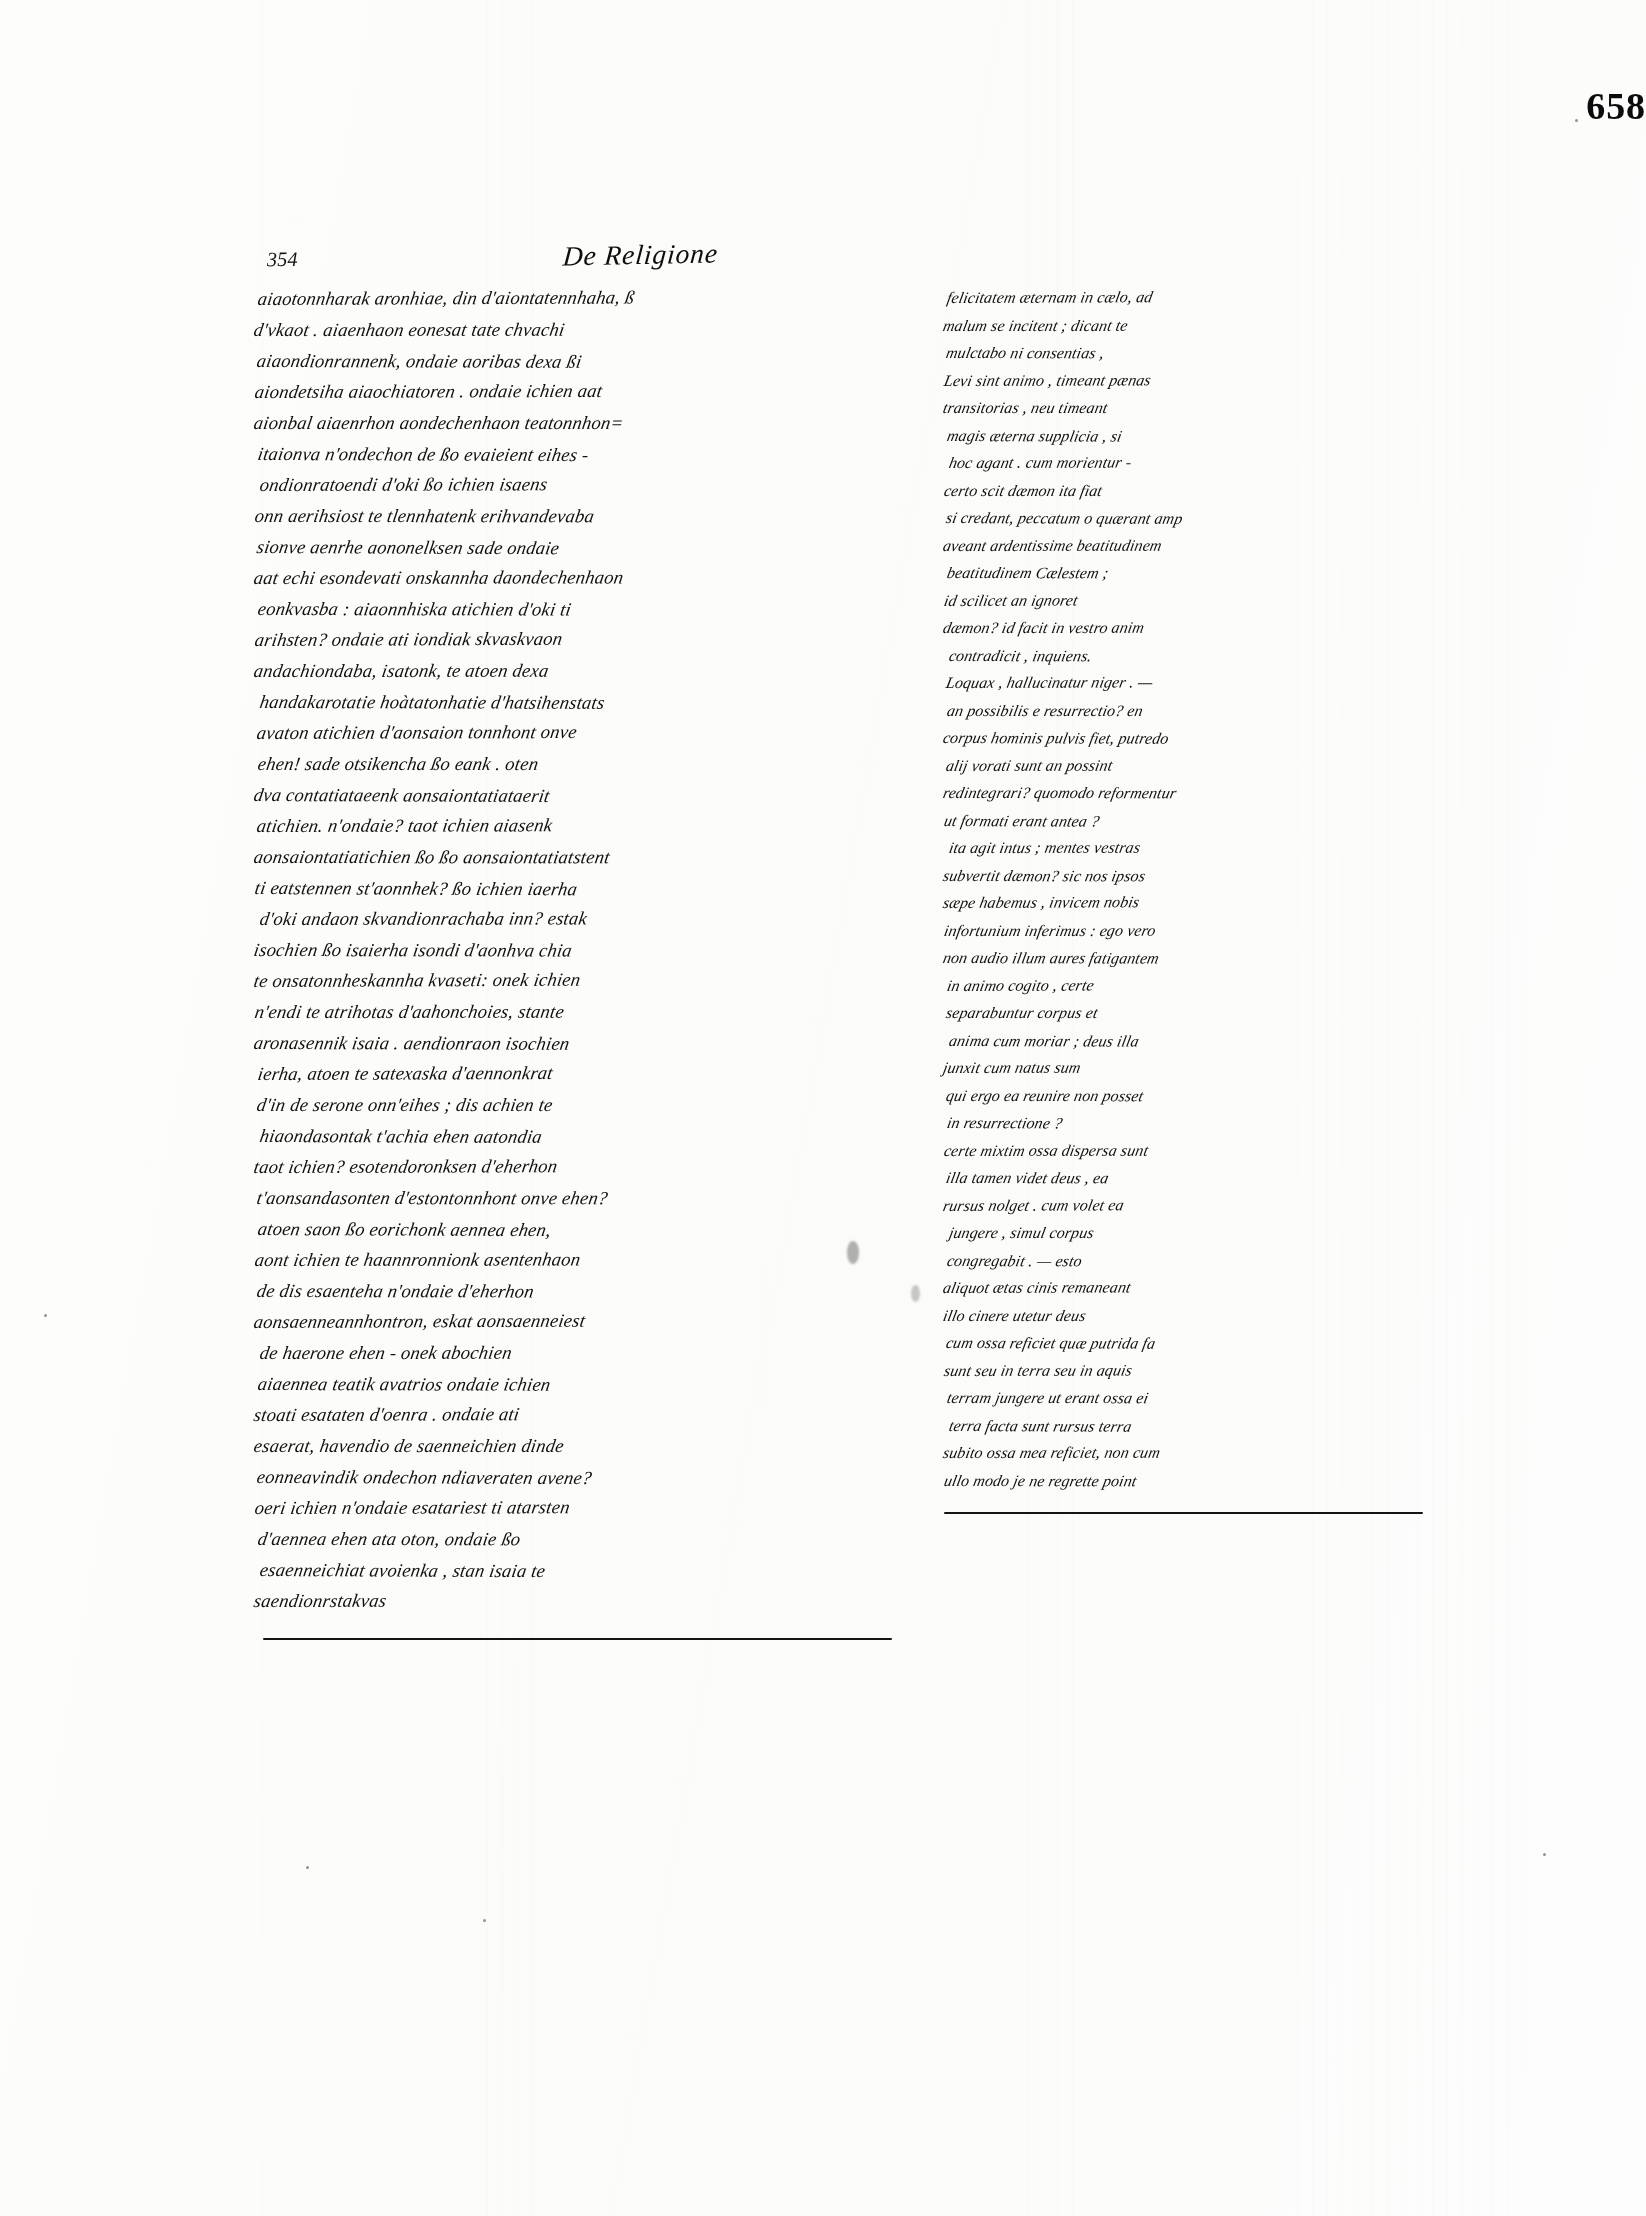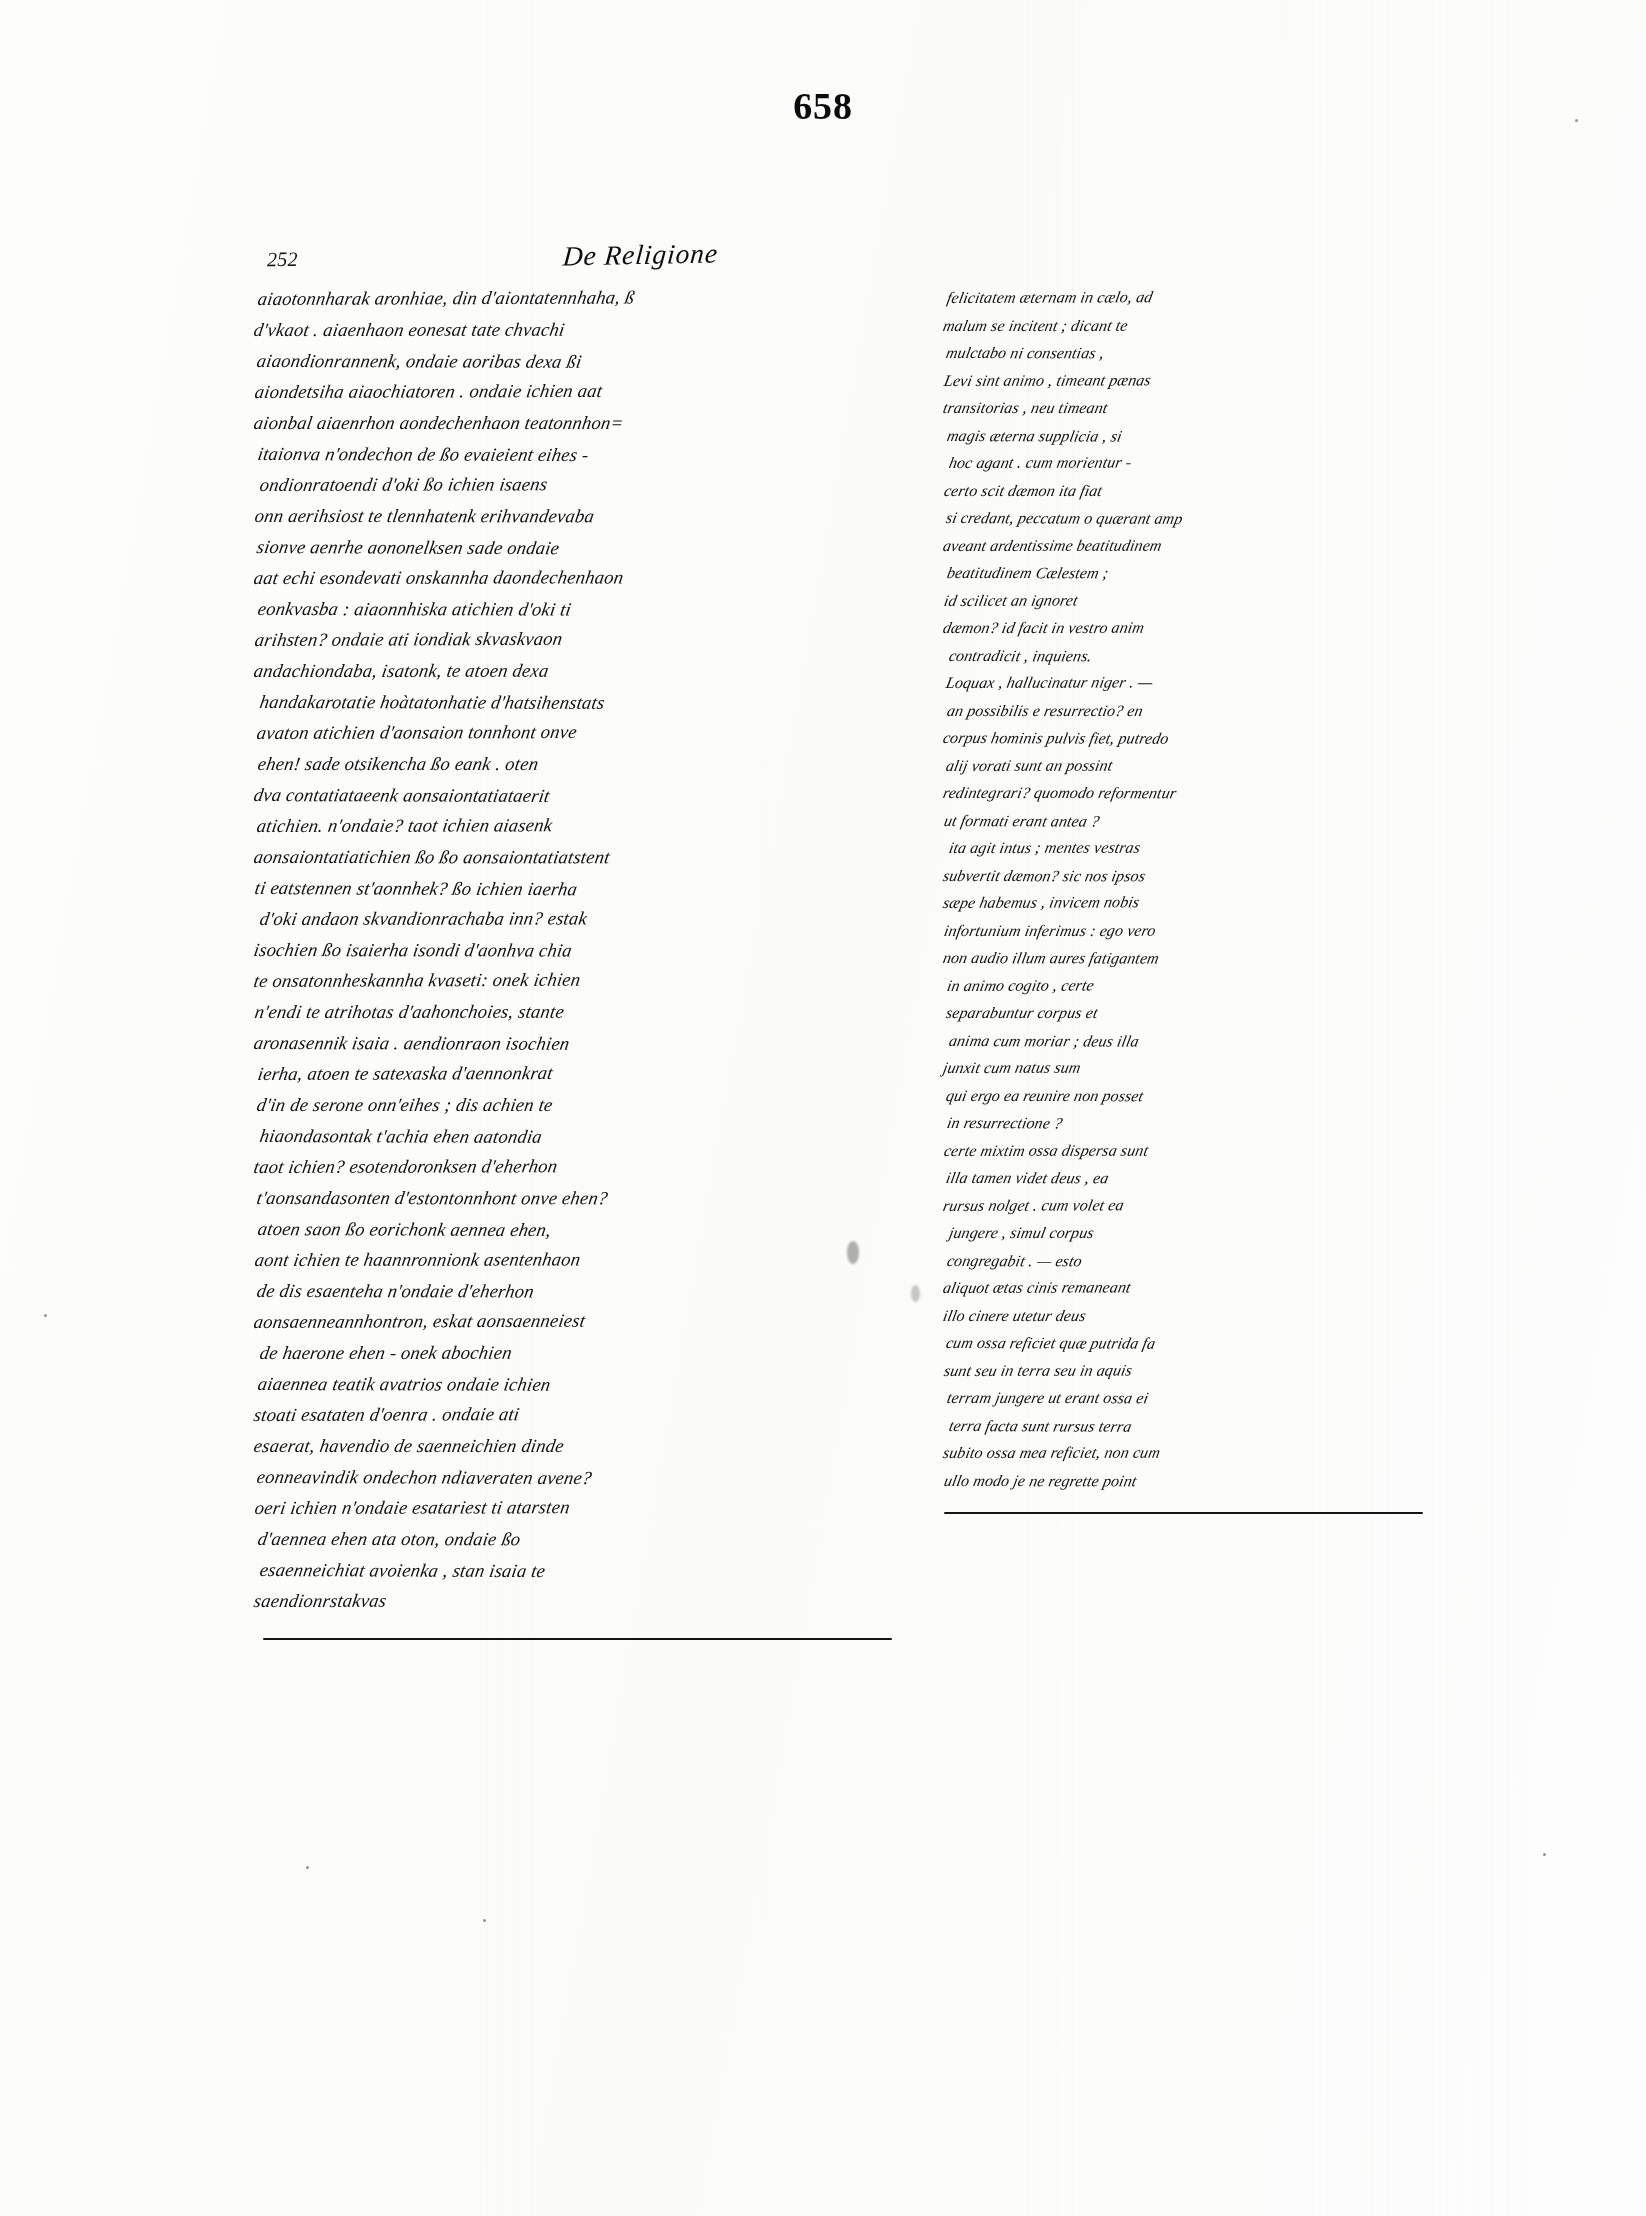--- a/index.html
+++ b/index.html
@@ -44,21 +44,21 @@
       rgba(0,0,0,0) 7.5px);
     pointer-events: none;
   }
 
   
   .folio-number {
     position: absolute;
     top: 84px;
     left: 0;
     width: 100%;
-    text-align: center;
+    text-align: right;
     font-family: "Liberation Serif", "DejaVu Serif", serif;
     font-weight: bold;
     font-size: 38px;
     letter-spacing: 0.9px;
     color: #0b0b0b;
   }
 
   
   .manuscript {
     position: absolute;
@@ -167,21 +167,21 @@
 <body>
 
 <div class="scan-sheet"></div>
 <div class="scan-streaks"></div>
 
 <div class="folio-number">658</div>
 
 <div class="manuscript">
 
   <div class="ms-head">
-    <div class="ms-page-no">252</div>
+    <div class="ms-page-no">354</div>
     <div class="ms-title">De Religione</div>
   </div>
 
   <div class="columns">
 
     <div class="col col-left">
       <div id="left-lines">
           <div class="hand-line" style="transform: skewX(-9deg) rotate(-0.227273deg);">aiaotonnharak aronhiae, din d'aiontatennhaha, ß</div>
           <div class="hand-line" style="transform: skewX(-9deg) rotate(-0.0454545deg);">d'vkaot . aiaenhaon eonesat tate chvachi</div>
           <div class="hand-line" style="transform: skewX(-9deg) rotate(0.136364deg);">aiaondionrannenk, ondaie aoribas dexa ßi</div>

